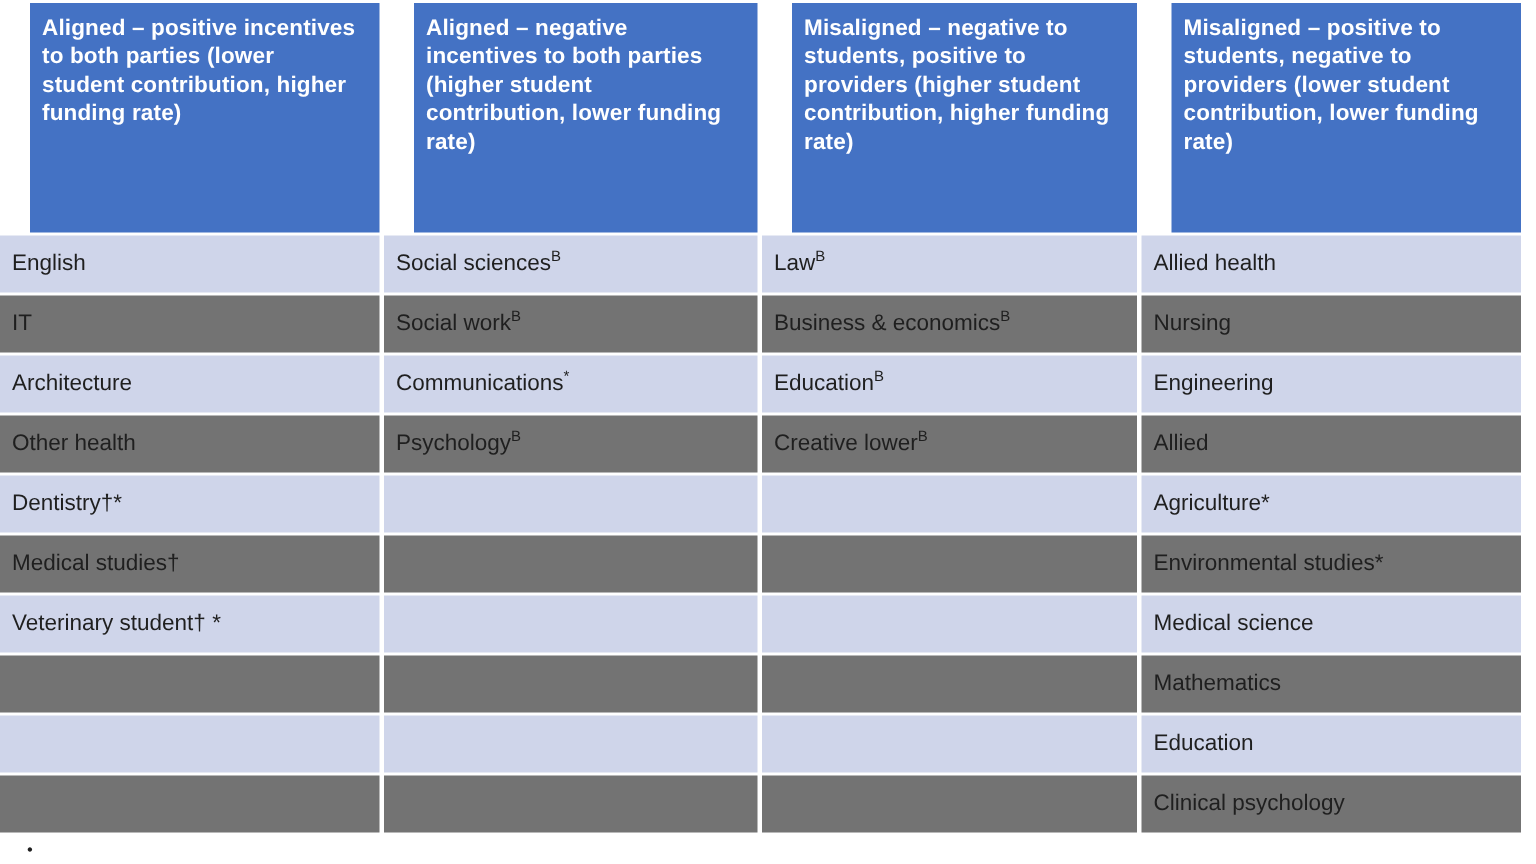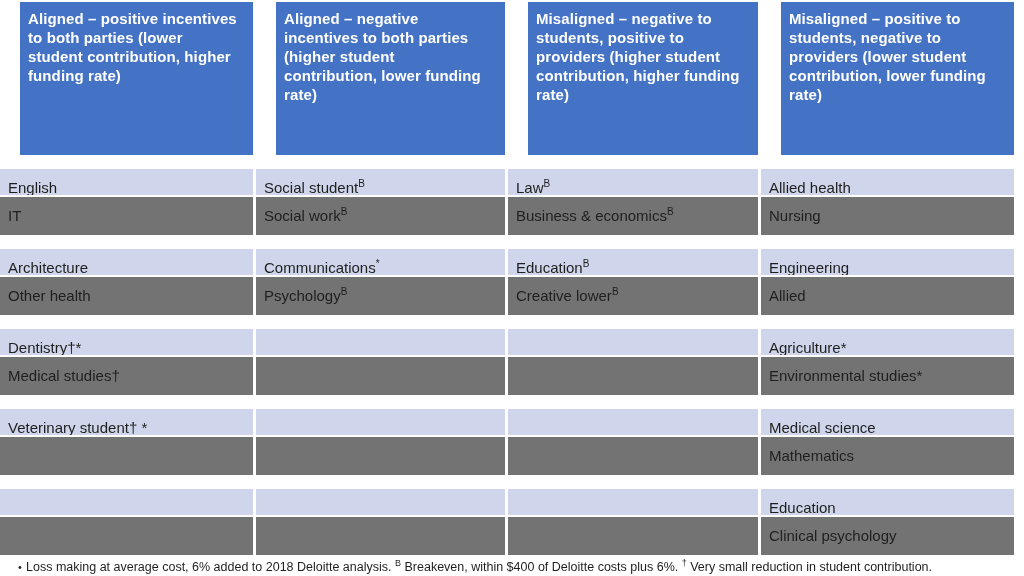--- a/index.html
+++ b/index.html
@@ -33,21 +33,21 @@
   }
   .trow { display: contents; }
   .cell {
     font-size: 15px;
     color: #1f1f1f;
     line-height: 38px;
     padding-left: 8px;
     white-space: nowrap;
     overflow: hidden;
   }
-  .trow.dark  > .cell { background: #cfd5ea; margin-top: 12px; }
+  .trow.dark  > .cell { background: #cfd5ea; }
   .trow.light > .cell { background: #737373; }
   .cell sup {
     font-size: 10px;
     vertical-align: super;
     line-height: 0;
     letter-spacing: 0;
   }
   .footnote {
     position: absolute;
     top: 557px;
@@ -77,21 +77,21 @@
 
 <div class="table">
 
   <div class="hcell">Aligned – positive incentives to both parties (lower student contribution, higher funding rate)</div>
   <div class="hcell">Aligned – negative incentives to both parties (higher student contribution, lower funding rate)</div>
   <div class="hcell">Misaligned – negative to students, positive to providers (higher student contribution, higher funding rate)</div>
   <div class="hcell">Misaligned – positive to students, negative to providers (lower student contribution, lower funding rate)</div>
 
   <div class="trow dark">
     <div class="cell"><span>English</span><sup></sup></div>
-    <div class="cell"><span>Social student</span><sup>B</sup></div>
+    <div class="cell"><span>Social sciences</span><sup>B</sup></div>
     <div class="cell"><span>Law</span><sup>B</sup></div>
     <div class="cell"><span>Allied health</span><sup></sup></div>
   </div>
 
   <div class="trow light">
     <div class="cell"><span>IT</span><sup></sup></div>
     <div class="cell"><span>Social work</span><sup>B</sup></div>
     <div class="cell"><span>Business &amp; economics</span><sup>B</sup></div>
     <div class="cell"><span>Nursing</span><sup></sup></div>
   </div>
@@ -149,14 +149,13 @@
     <div class="cell"><span></span></div>
     <div class="cell"><span></span></div>
     <div class="cell"><span></span></div>
     <div class="cell"><span>Clinical psychology</span></div>
   </div>
 
 </div>
 
 <div class="footnote">
   <span class="bullet">•</span>
-  <span class="ftext"><span>Loss making at average cost, 6% added to 2018 Deloitte analysis. </span><sup>B</sup><span> Breakeven, within $400 of Deloitte costs plus 6%. </span><sup>†</sup><span> Very small reduction in student contribution.</span></span>
 </div>
 
 </body></html>

